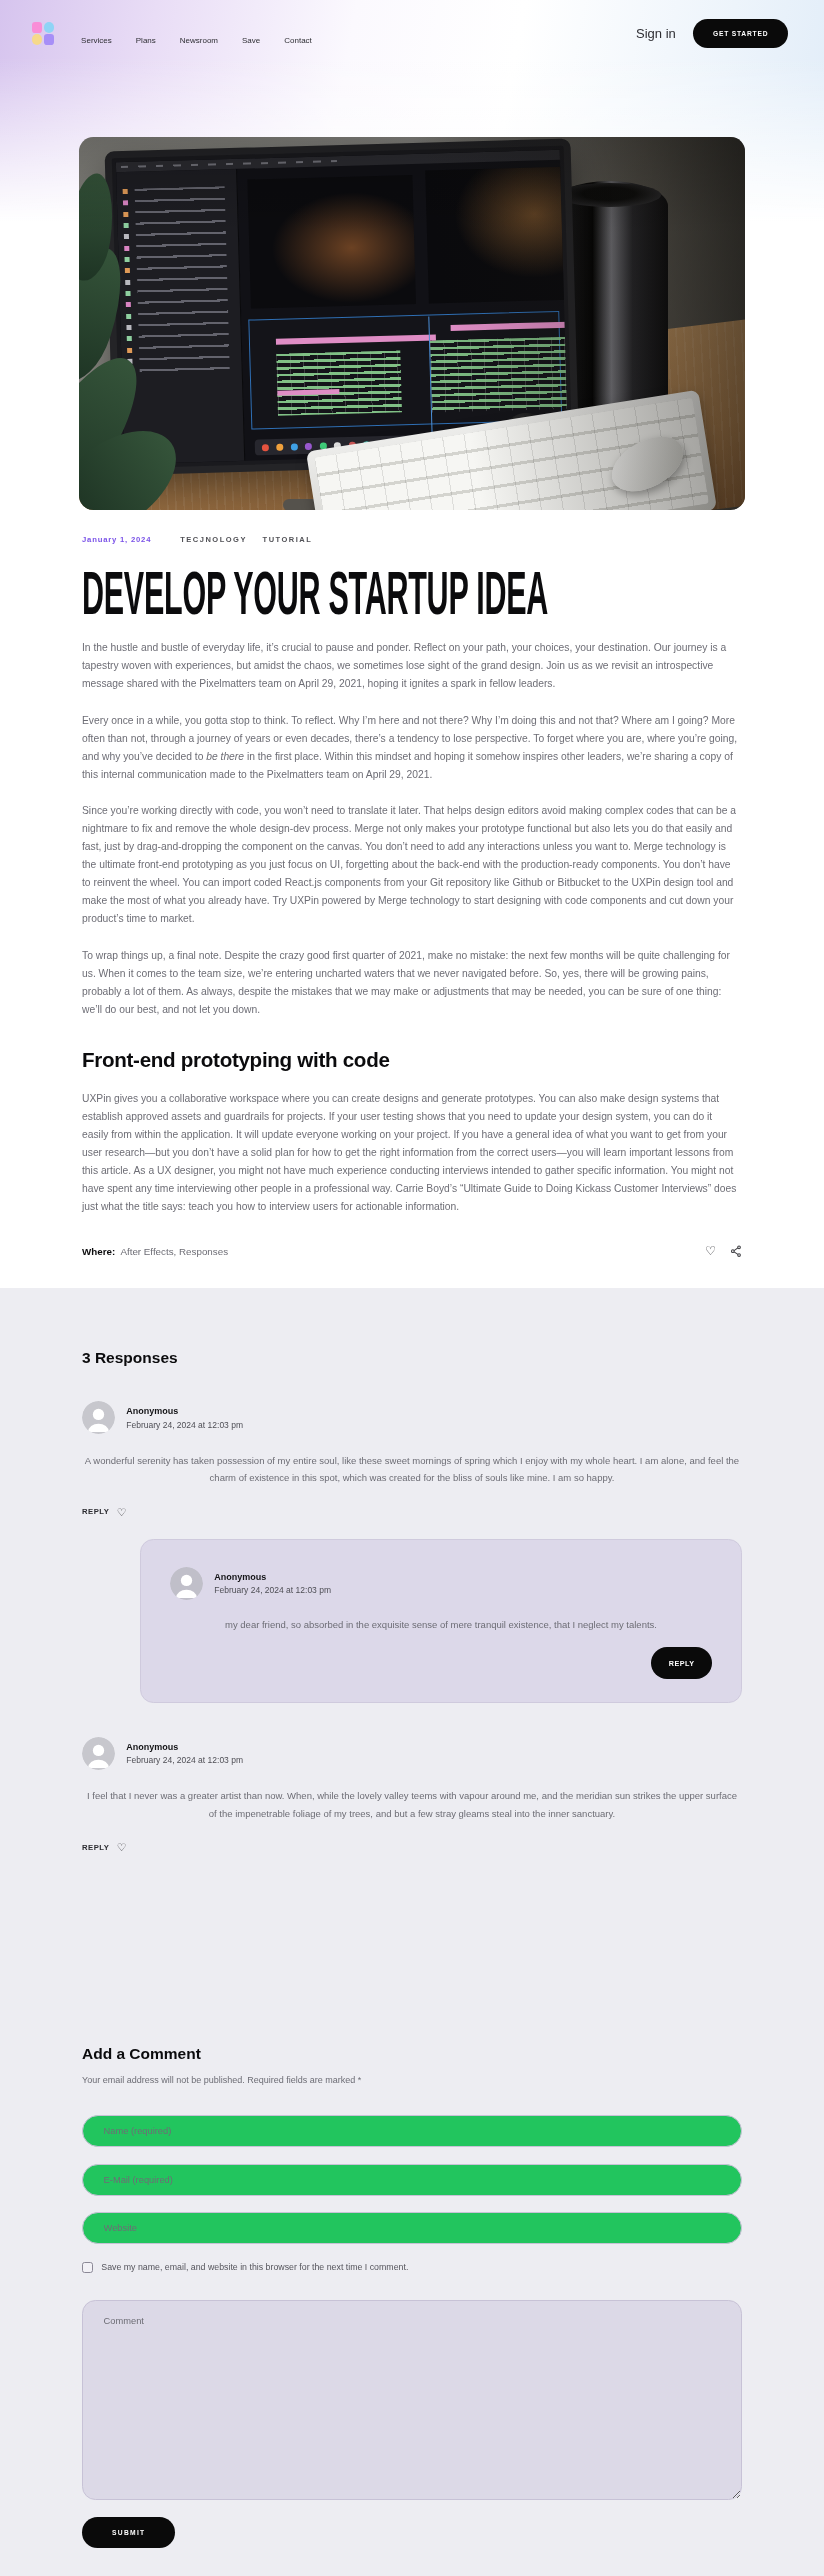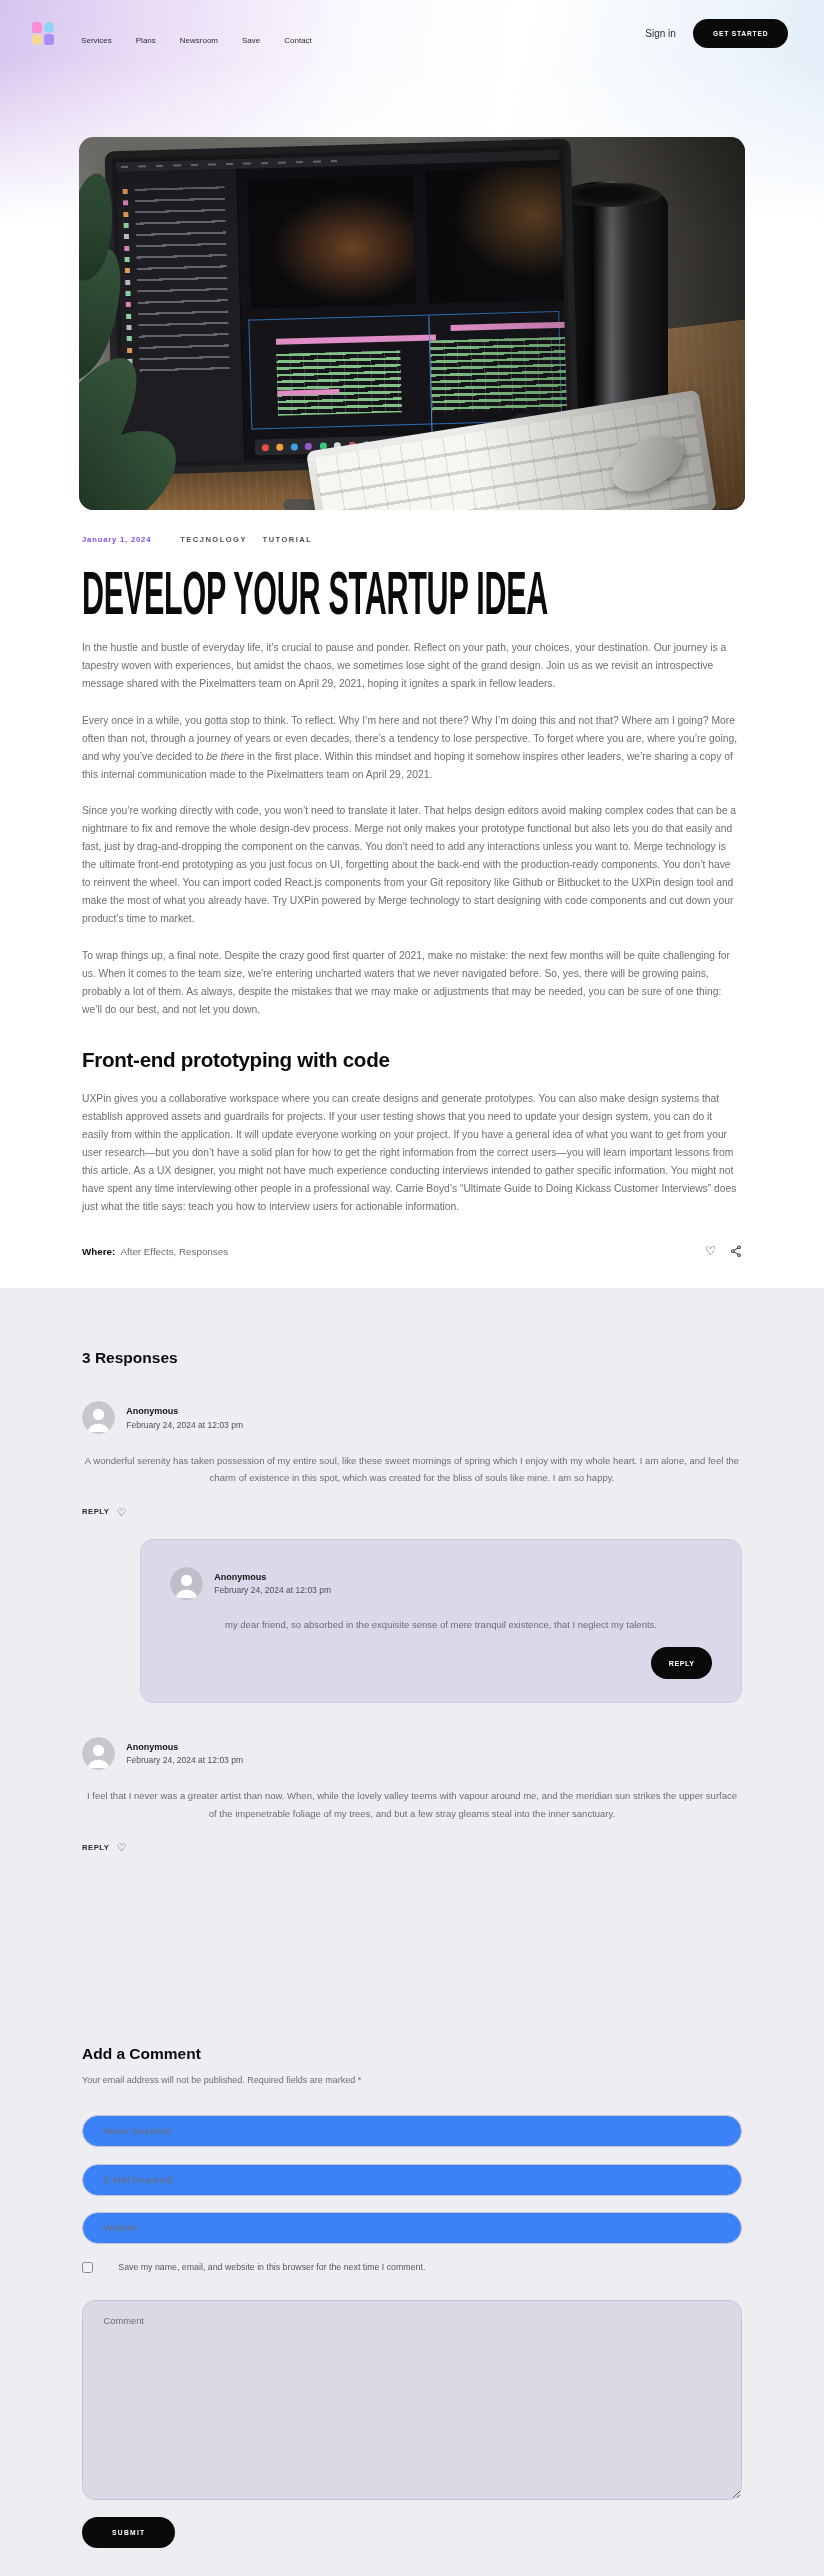--- a/index.html
+++ b/index.html
@@ -22,21 +22,21 @@
     height: 67px; display: flex; align-items: center;
     padding: 0 36px 0 32px;
   }
   .logo-grid { display: grid; grid-template-columns: 10.3px 10.3px; grid-template-rows: 10.3px 10.3px; gap: 1.5px; }
   .lg-a { background:#f98ed7; border-radius: 3.1px; }
   .lg-b { background:#8fd4f6; border-radius: 50%; }
   .lg-c { background:#f6d98b; border-radius: 50%; }
   .lg-d { background:#a78ff7; border-radius: 3.1px; }
   .main-nav { display: flex; gap: 24px; margin-left: 27px; font-size: 8px; color: #2e2e33; margin-top: 14px; }
   .header-right { margin-left: auto; display: flex; align-items: center; gap: 17.5px; }
-  .signin { font-size: 10px; color: #2e2e33; }
+  .signin { font-size: 13px; color: #2e2e33; }
   .btn-dark {
     background: #0a0a0a; color: #fff; border: none; cursor: pointer;
     border-radius: 15.5px; padding: 10.8px 19.6px;
     font-size: 6.7px; font-weight: bold; letter-spacing: 0.8px;
     font-family: "Liberation Sans", sans-serif;
   }
 
   
   .hero {
     position: relative; height: 373px; margin: 70px 79px 0;
@@ -146,26 +146,26 @@
   .reply-card { margin:21.6px 0 0 58px; background:#dcd8e9; border:0.5px solid #cfcadd; border-radius:13.4px;
     padding:27px 29px 23px; display:flex; flex-direction:column; }
   .reply-card .c-body { margin-top:16.5px; }
   .card-reply-btn { align-self:flex-end; margin-top:13.4px; background:#0a0a0a; color:#fff; border:none; cursor:pointer;
     border-radius:16.5px; padding:11.3px 17.5px; font-size:7.2px; font-weight:bold; letter-spacing:0.5px;
     font-family:"Liberation Sans", sans-serif; }
 
   
   .form-h { font-size:15.5px; color:#0b0b0d; margin-top:192px; }
   .form-note { color:#6d6d75; font-size:9px; margin-top:12.4px; }
-  .field { display:block; width:100%; height:32px; border-radius:16.5px; background:#3b82f6; border:0.5px solid #c7c2d6;
+  .field { display:block; width:100%; height:32px; border-radius:16.5px; background:#22c55e; border:0.5px solid #c7c2d6;
     padding:0 20.6px; font-size:9.3px; color:#33333a; font-family:"Liberation Sans", sans-serif; outline:none; }
   .field::placeholder, .comment-area::placeholder { color:#6d6d75; opacity:1; }
   .field.first { margin-top:30px; }
   .field + .field { margin-top:16.5px; }
-  .save-row { display:flex; gap:25px; margin-top:17.5px; color:#55555c; font-size:8.8px; cursor:pointer; }
+  .save-row { display:flex; gap:8px; margin-top:17.5px; color:#55555c; font-size:8.8px; cursor:pointer; }
   .save-row input { appearance:none; -webkit-appearance:none; width:11.3px; height:11.3px; border:1px solid #8b8896;
     border-radius:2.6px; background:#f2f1f6; cursor:pointer; flex:0 0 11.3px; }
   .comment-area { display:block; width:100%; height:200px; margin-top:27px; border-radius:13.4px; background:#dcd9e7;
     border:0.5px solid #c7c2d6; padding:15.5px 20.6px; font-size:9.3px; color:#33333a;
     font-family:"Liberation Sans", sans-serif; resize:vertical; outline:none; }
   .submit-btn { margin-top:17.5px; background:#0a0a0a; color:#fff; border:none; cursor:pointer; border-radius:16px;
     padding:12px 30px; font-size:6.7px; font-weight:bold; letter-spacing:1.3px; font-family:"Liberation Sans", sans-serif; }
 </style>
 </head>
 <body>

